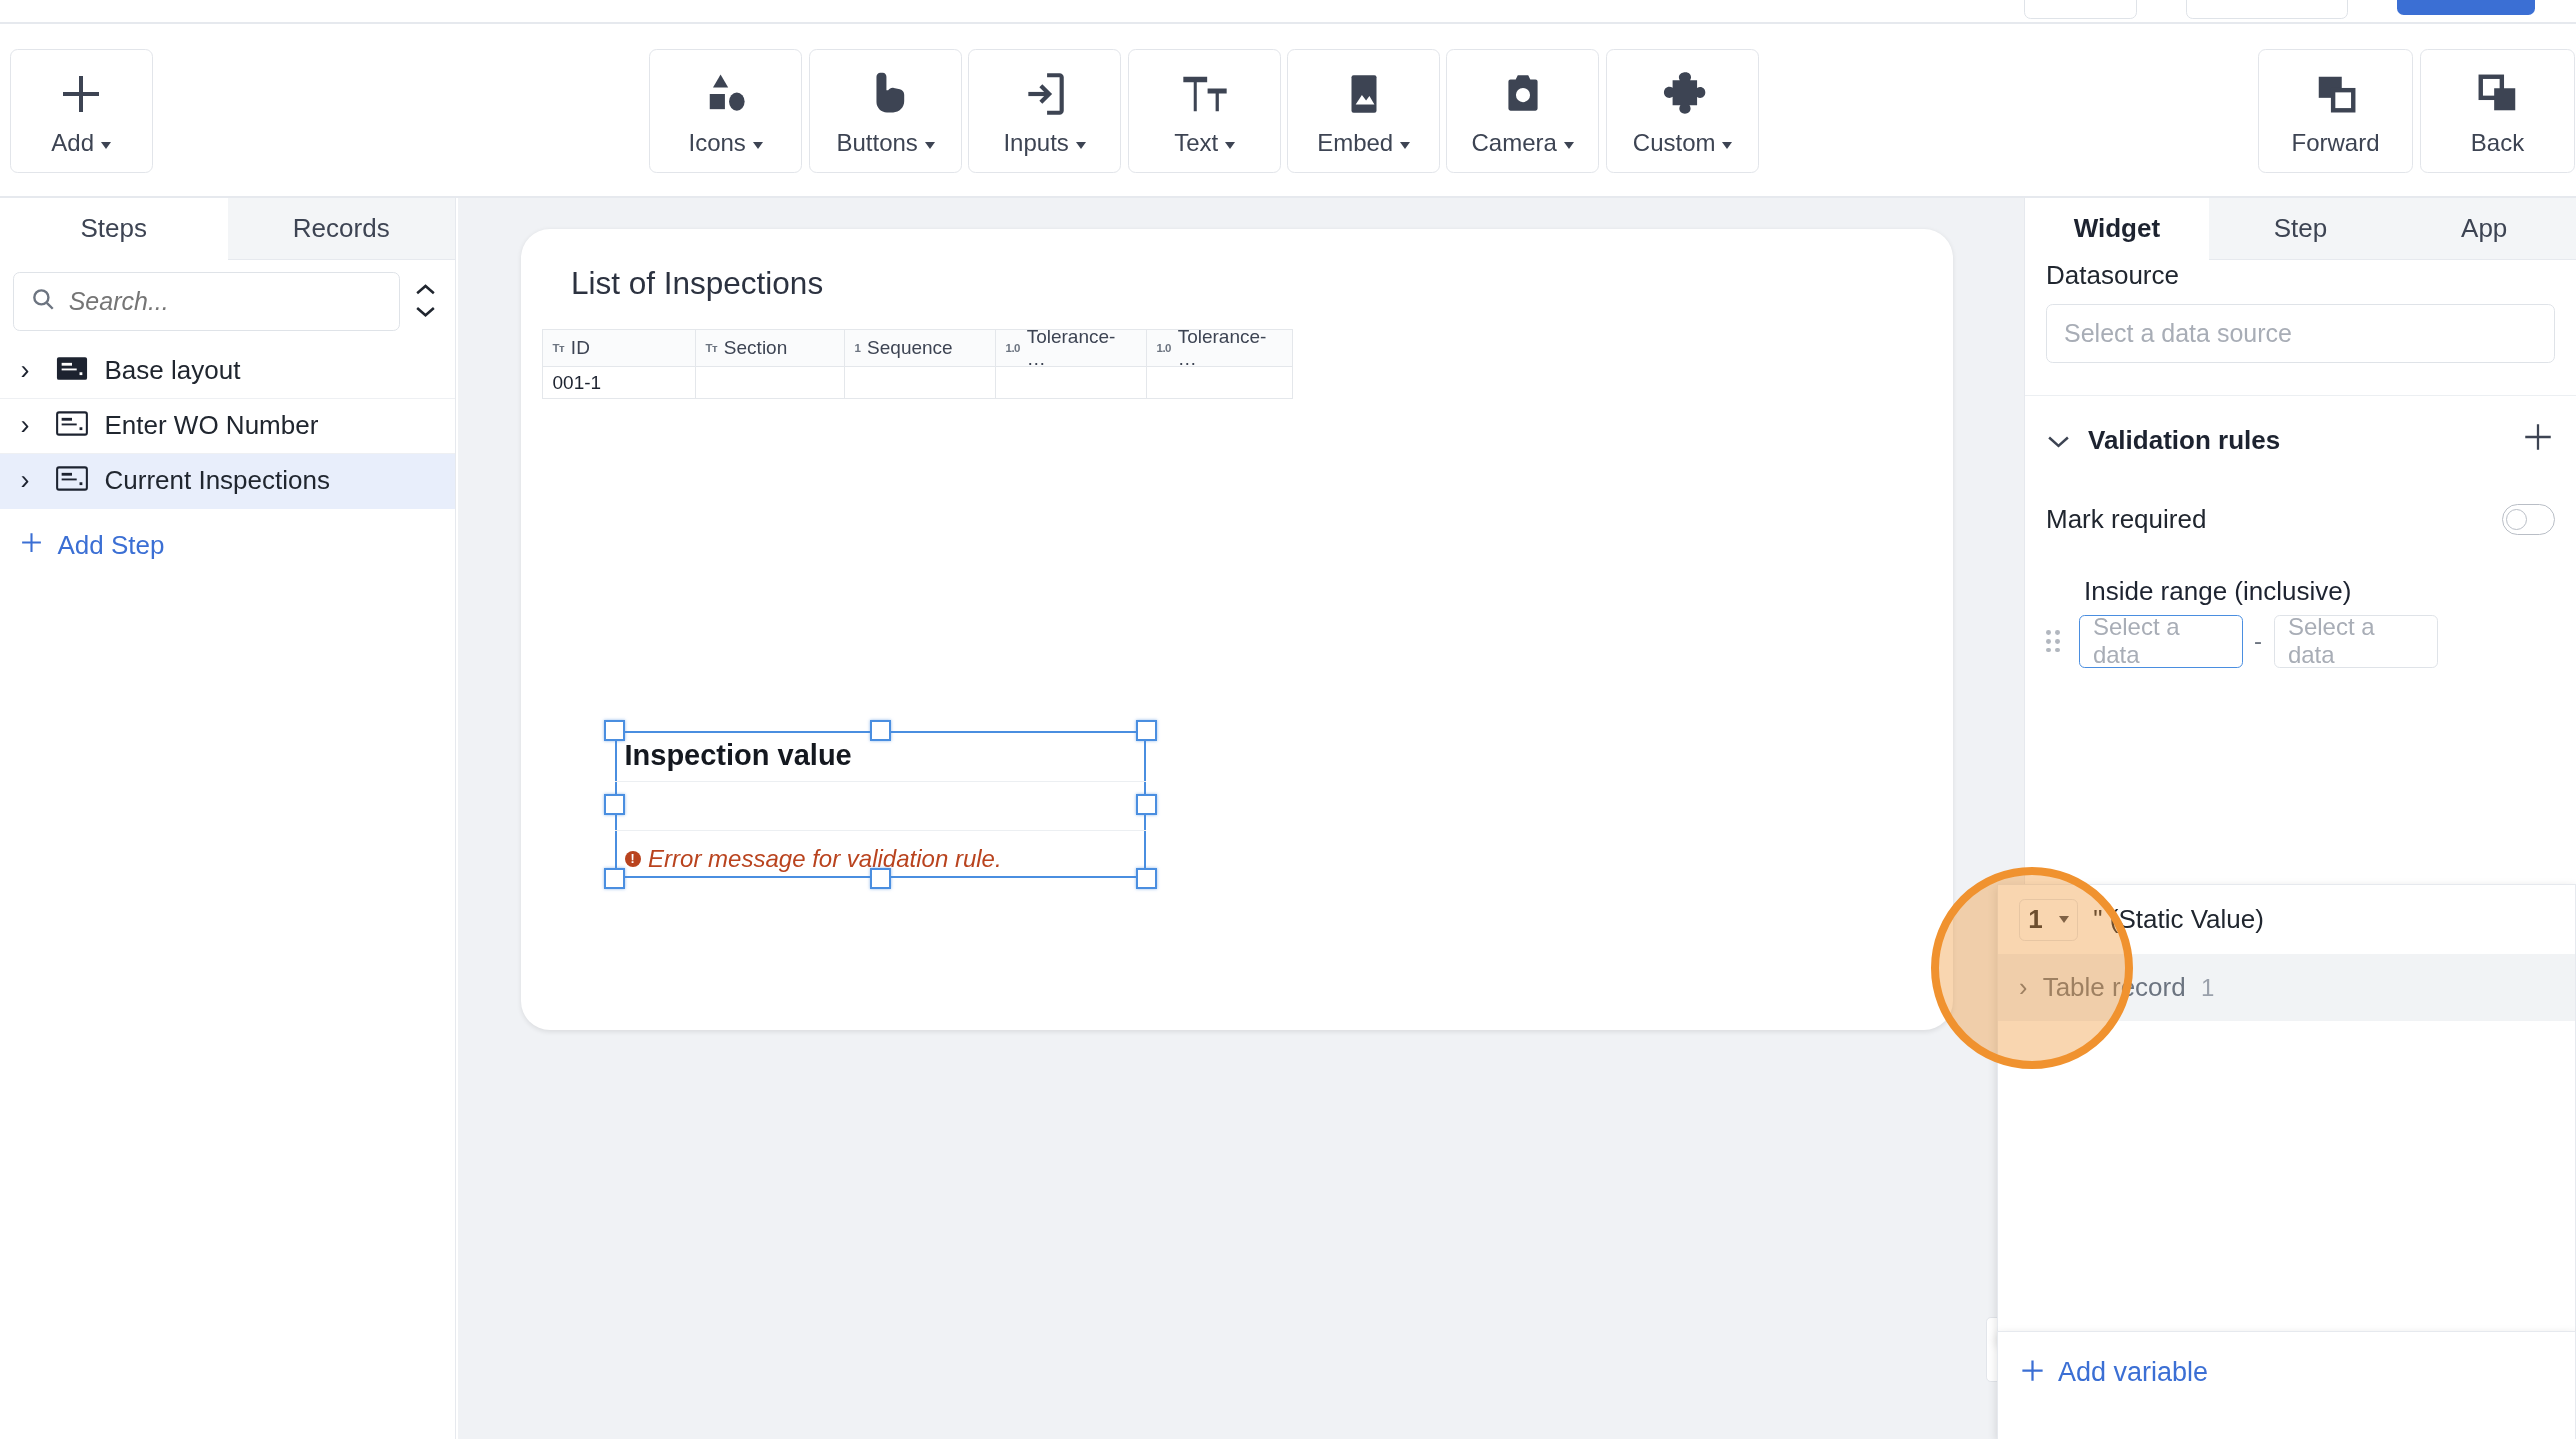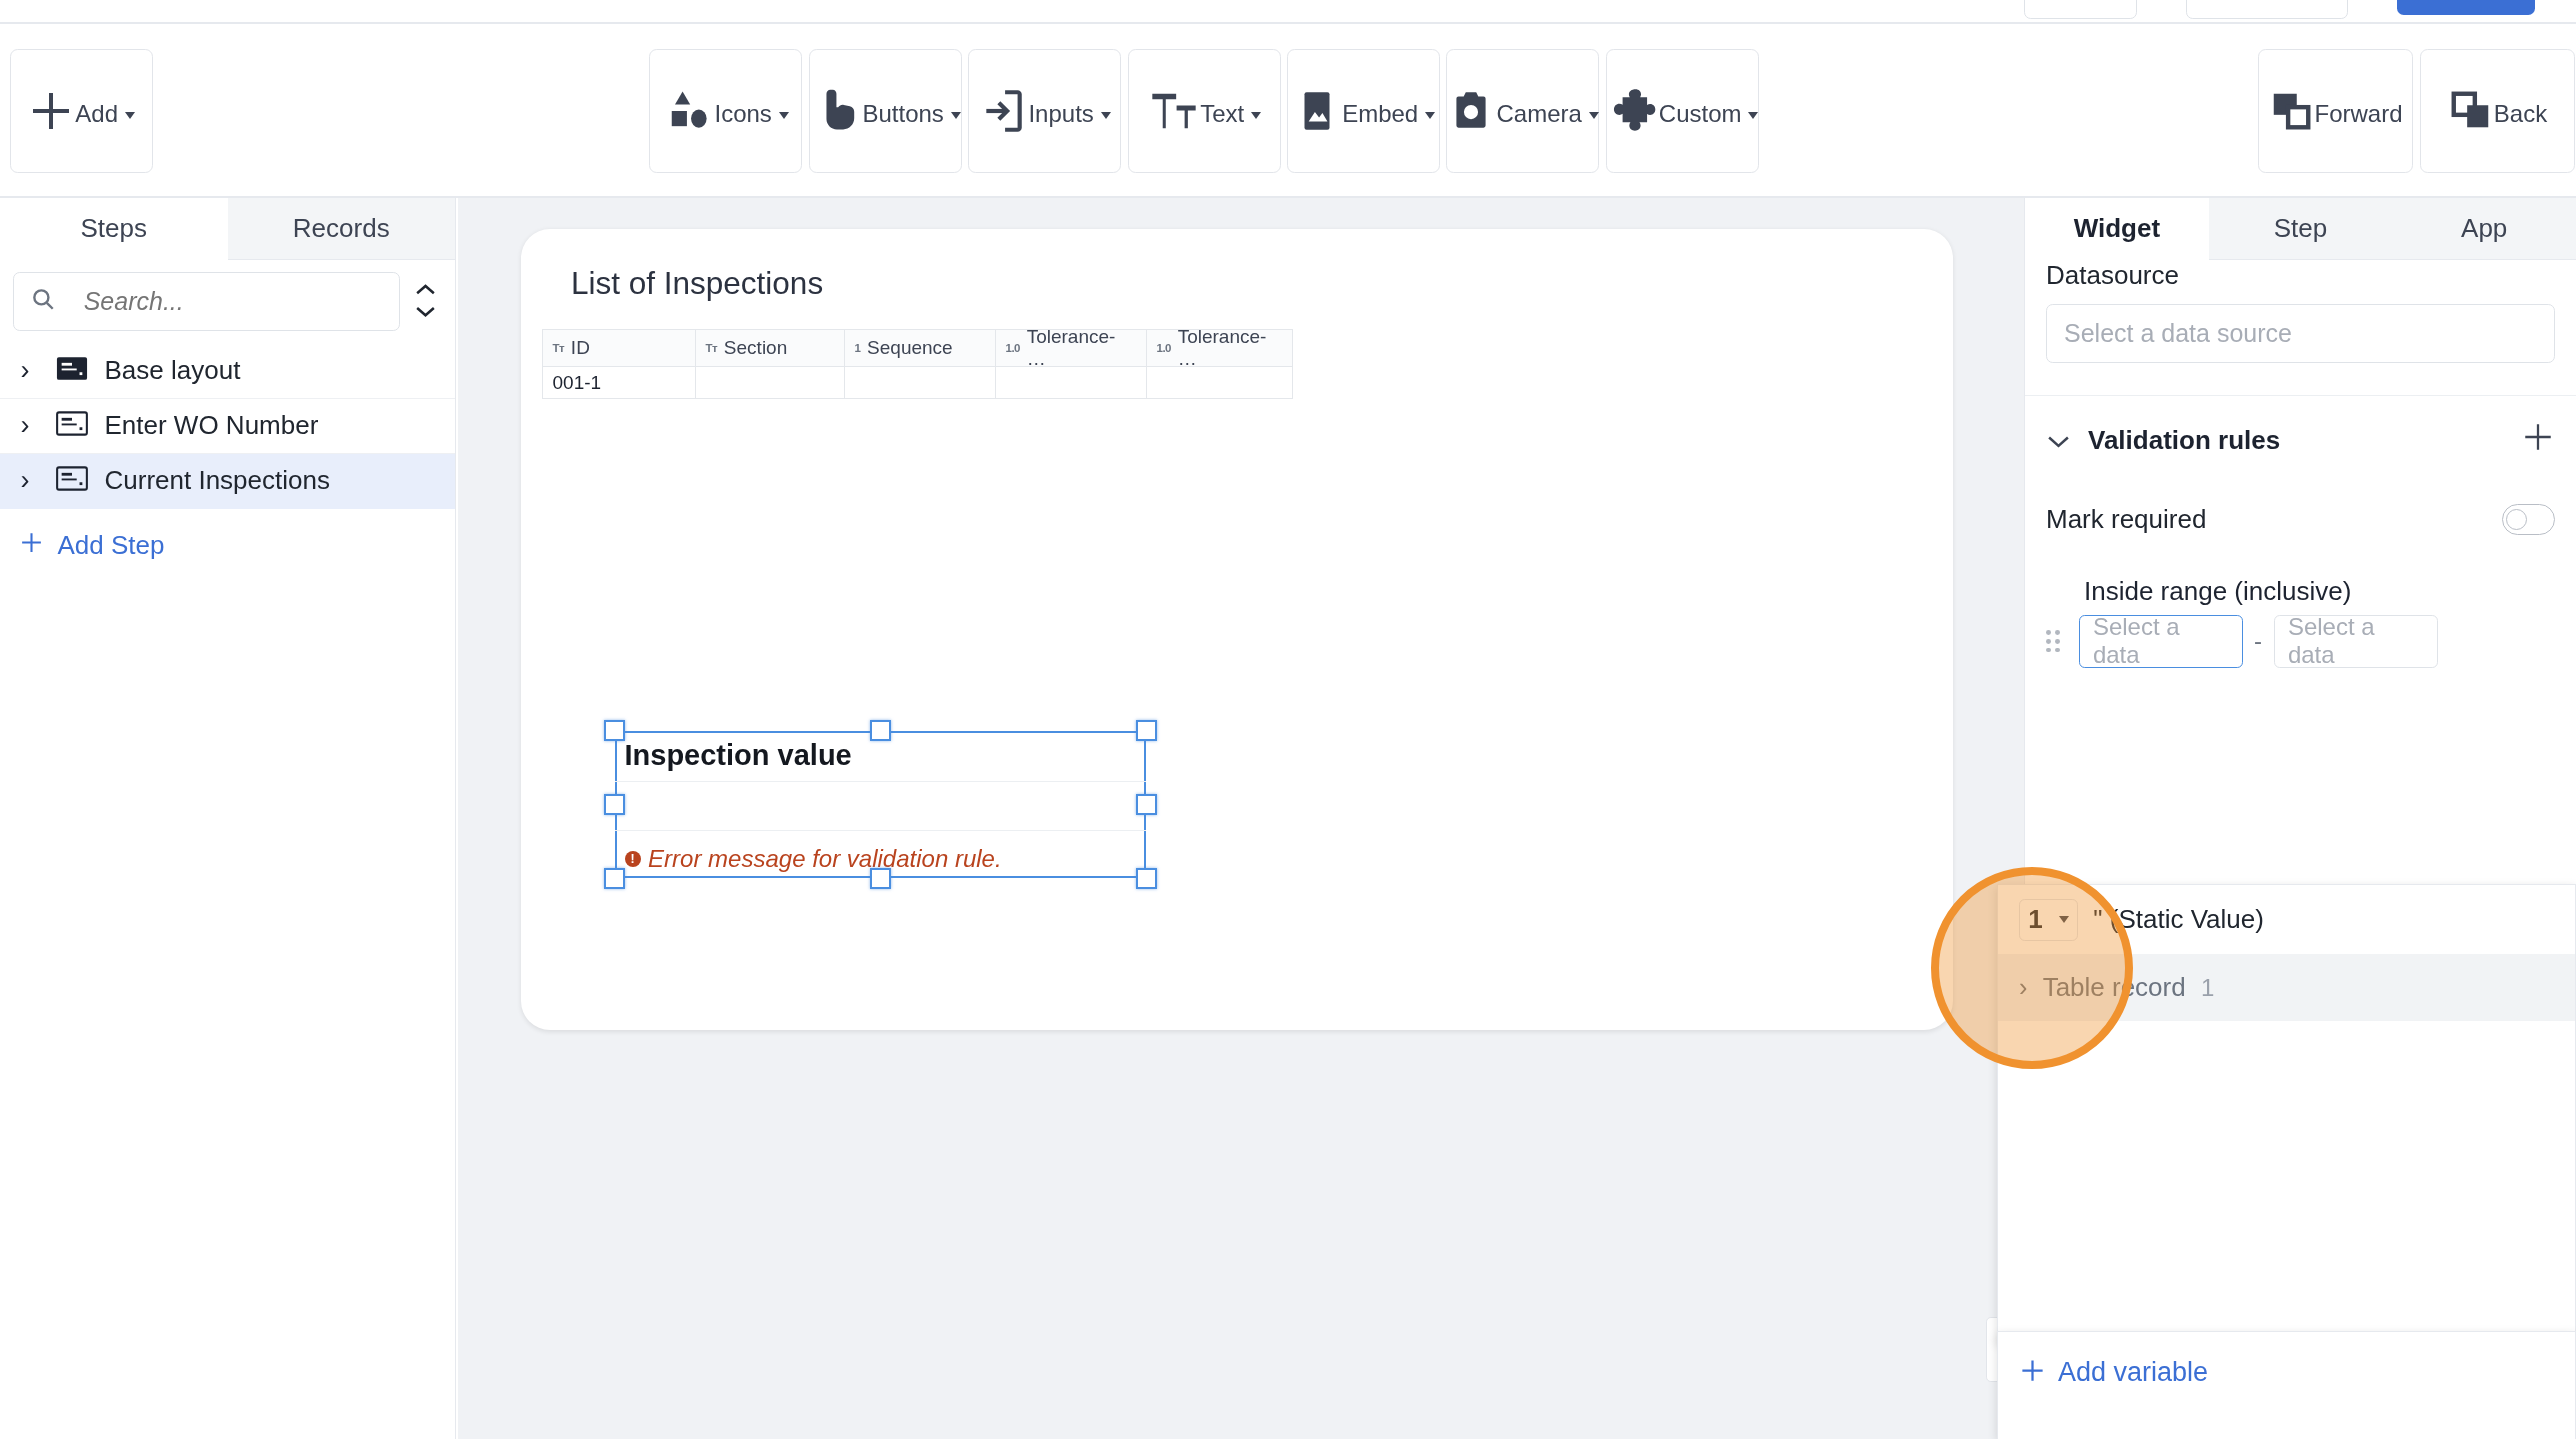--- a/index.html
+++ b/index.html
@@ -21,42 +21,42 @@
   .top-partial-primary {
     position:absolute; top:-38px; height:53px; border-radius:6.7px; background:#3b6fd4;
   }
   .toolbar-sep { position:absolute; left:0; top:22px; width:2576px; height:1.9px; background:#e6e9ee; }
 
   
   .toolbar { position:absolute; left:0; top:24px; width:2576px; height:174px; background:#fff; }
   .tb-btn {
     position:absolute; border:1.4px solid #e2e5ea; border-radius:7.6px; background:#fff;
     width:153px; height:124px; top:25px;
-    display:flex; flex-direction:row; align-items:center; justify-content:center;
+    display:flex; flex-direction:column; align-items:center; justify-content:center;
     cursor:pointer;
   }
   .tb-btn .glyph { height:59px; display:flex; align-items:center; justify-content:center; }
   .tb-btn .lbl {
     font-size:24px; color:#3d4453; margin-top:5.7px; white-space:nowrap;
   }
   .caret { display:inline-block; margin-left:6.7px; border-left:5.7px solid transparent;
            border-right:5.7px solid transparent; border-top:7.6px solid #3d4453; vertical-align:middle;}
   .toolbar-bottom-line { position:absolute; left:0; top:196px; width:2576px; height:1.9px; background:#e6e9ee; }
 
   
   .sidebar { position:absolute; left:0; top:198px; width:456px; height:1242px; background:#fff;
              border-right:1.9px solid #e6e9ee; }
   .side-tabs { display:flex; height:62px; }
   .side-tab { flex:1; display:flex; align-items:center; justify-content:center;
     font-size:26px; color:#3d4453; background:#f3f5f7; border-bottom:1.9px solid #e6e9ee; cursor:pointer; }
   .side-tab.active { background:#fff; border-bottom:1.9px solid #fff; font-weight:400; }
   .search-row { display:flex; align-items:center; padding:11.5px 13.4px 13.4px 13.4px; gap:9.5px; }
   .search-box {
     flex:1; height:59px; border:1.5px solid #dfe3e8; border-radius:6.7px; background:#fff;
-    display:flex; align-items:center; padding:0 15.3px; gap:28px;
+    display:flex; align-items:center; padding:0 15.3px; gap:13px;
   }
   .search-box input {
     border:0; outline:0; font-size:25px; font-style:italic; color:#9aa0ab;
     font-family:"Liberation Sans", sans-serif; background:transparent; width:100%;
   }
   .sort-btn { width:32px; height:59px; display:flex; flex-direction:column; align-items:center;
               justify-content:center; gap:6.7px; cursor:pointer; }
   .step-item {
     display:flex; align-items:center; height:55px; padding-left:11.5px; gap:17px;
     border-bottom:1.4px solid #eef0f3; cursor:pointer;

